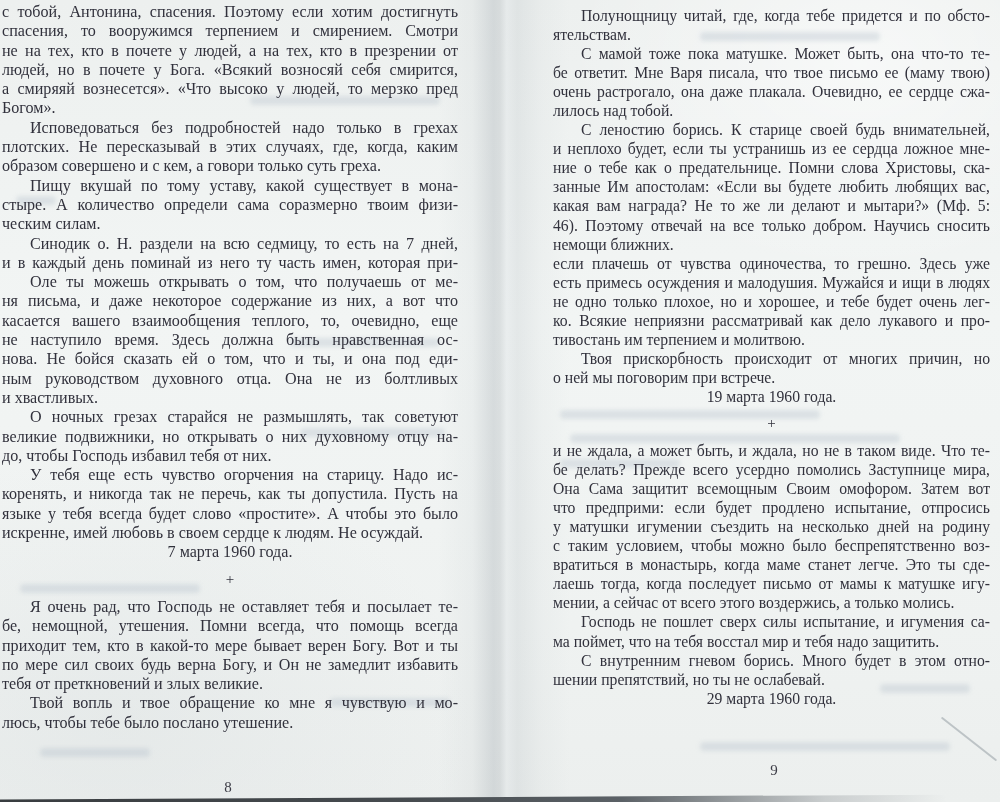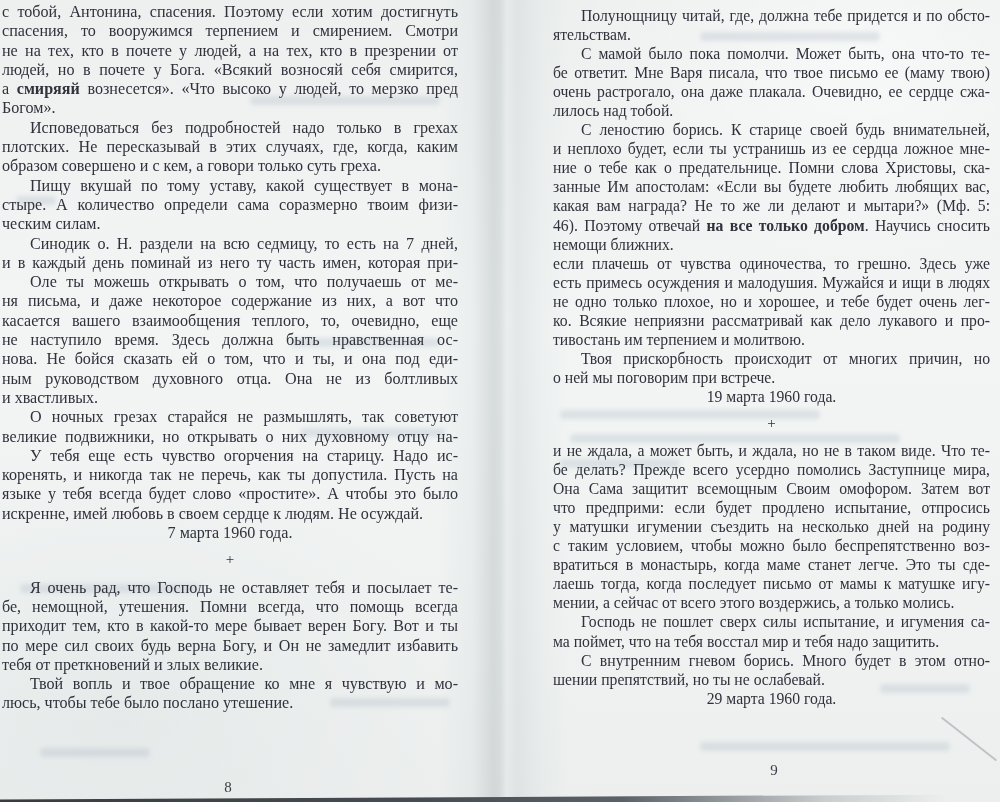--- a/index.html
+++ b/index.html
@@ -40,21 +40,21 @@
   .page-text{position:absolute;}
   .left-text{left:2px;top:2px;width:456px;font-size:16.1px;line-height:19.3px;}
   .right-text{left:553px;top:6px;width:437px;font-size:15.7px;line-height:19.05px;}
   .line{min-height:1em;}
   .line.j{text-align:justify;text-align-last:justify;}
   .line.l{text-align:left;}
   .line.r{text-align:center;}
   .line.c{text-align:center;}
   .line.indent{padding-left:28px;}
   .line.sep{margin:8px 0;font-size:15px;}
-  .line b{font-weight:bold;}
+  .line b{font-weight:normal;}
   .pagenum{position:absolute;font-size:15px;color:#3c3c46;width:44px;text-align:center;}
   .pagenum.left{left:206px;top:779px;}
   .pagenum.right{left:752px;top:762px;}
   .ghost{position:absolute;height:9px;border-radius:5px;
     background:rgba(174,188,199,.32);filter:blur(2px);pointer-events:none;}
 </style>
 </head>
 <body>
 
 <div class="book">
@@ -91,38 +91,39 @@
       <div class="line j">и в каждый день поминай из него ту часть имен, которая при-</div>
       <div class="line j indent">Оле ты можешь открывать о том, что получаешь от ме-</div>
       <div class="line j">ня письма, и даже некоторое содержание из них, а вот что</div>
       <div class="line j">касается вашего взаимообщения теплого, то, очевидно, еще</div>
       <div class="line j">не наступило время. Здесь должна быть нравственная ос-</div>
       <div class="line j">нова. Не бойся сказать ей о том, что и ты, и она под еди-</div>
       <div class="line j">ным руководством духовного отца. Она не из болтливых</div>
       <div class="line l">и хвастливых.</div>
       <div class="line j indent">О ночных грезах старайся не размышлять, так советуют</div>
       <div class="line j">великие подвижники, но открывать о них духовному отцу на-</div>
+      <div class="line l">до, чтобы Господь избавил тебя от них.</div>
       <div class="line j indent">У тебя еще есть чувство огорчения на старицу. Надо ис-</div>
       <div class="line j">коренять, и никогда так не перечь, как ты допустила. Пусть на</div>
       <div class="line j">языке у тебя всегда будет слово «простите». А чтобы это было</div>
       <div class="line l">искренне, имей любовь в своем сердце к людям. Не осуждай.</div>
       <div class="line r">7 марта 1960 года.</div>
       <div class="line c sep">+</div>
       <div class="line j indent">Я очень рад, что Господь не оставляет тебя и посылает те-</div>
       <div class="line j">бе, немощной, утешения. Помни всегда, что помощь всегда</div>
       <div class="line j">приходит тем, кто в какой-то мере бывает верен Богу. Вот и ты</div>
       <div class="line j">по мере сил своих будь верна Богу, и Он не замедлит избавить</div>
       <div class="line l">тебя от преткновений и злых великие.</div>
       <div class="line j indent">Твой вопль и твое обращение ко мне я чувствую и мо-</div>
       <div class="line l">люсь, чтобы тебе было послано утешение.</div>
     </div>
   <div class="page-text right-text" id="right-lines">
-      <div class="line j indent">Полунощницу читай, где, должна тебе придется и по обсто-</div>
+      <div class="line j indent">Полунощницу читай, где, когда тебе придется и по обсто-</div>
       <div class="line l">ятельствам.</div>
-      <div class="line j indent">С мамой было пока помолчи. Может быть, она что-то те-</div>
+      <div class="line j indent">С мамой тоже пока матушке. Может быть, она что-то те-</div>
       <div class="line j">бе ответит. Мне Варя писала, что твое письмо ее (маму твою)</div>
       <div class="line j">очень растрогало, она даже плакала. Очевидно, ее сердце сжа-</div>
       <div class="line l">лилось над тобой.</div>
       <div class="line j indent">С леностию борись. К старице своей будь внимательней,</div>
       <div class="line j">и неплохо будет, если ты устранишь из ее сердца ложное мне-</div>
       <div class="line j">ние о тебе как о предательнице. Помни слова Христовы, ска-</div>
       <div class="line j">занные Им апостолам: «Если вы будете любить любящих вас,</div>
       <div class="line j">какая вам награда? Не то же ли делают и мытари?» (Мф. 5:</div>
       <div class="line j">46). Поэтому отвечай <b>на все только добром</b>. Научись сносить</div>
       <div class="line l">немощи ближних.</div>

